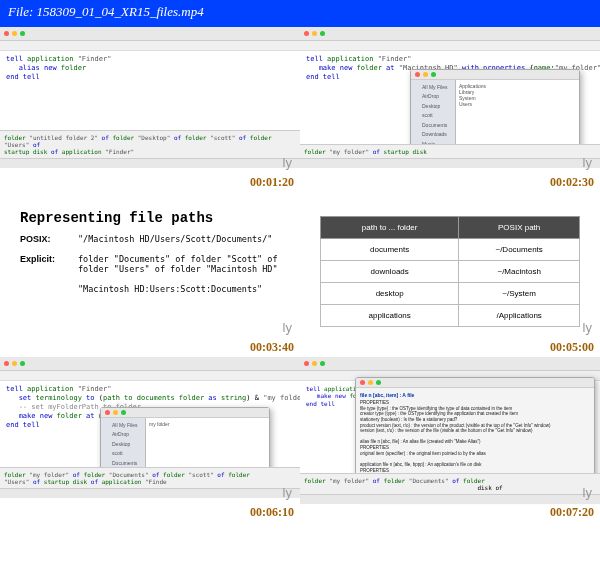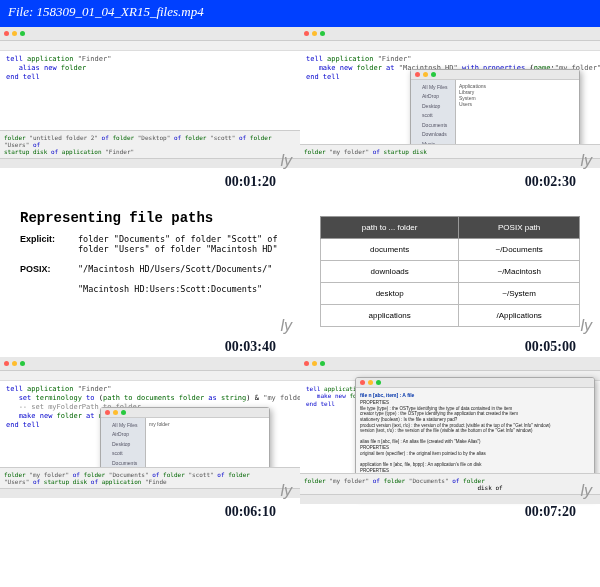--- a/index.html
+++ b/index.html
@@ -1,22 +1,22 @@
 <!DOCTYPE html>
 <html><head>
 <meta charset="utf-8">
 <style>
   * { margin: 0; padding: 0; box-sizing: border-box; }
   body { width: 600px; height: 587px; background: #fff; font-family: Verdana, Arial, sans-serif; font-size: 10px; position: relative; overflow: hidden; }
   .header { background: #0040ff; color: #fff; padding: 4px 8px 6px 8px; font-family: 'Comic Sans MS', cursive; font-size: 13px; line-height: 1.2; font-style: italic; }
   .header div { margin-bottom: 1px; }
   .grid { display: grid; grid-template-columns: 300px 300px; grid-template-rows: 165px 165px 165px; }
   .thumb { position: relative; background: #fff; border: 0; overflow: hidden; }
-  .ts { position: absolute; right: 24px; bottom: 2px; font-family: 'Comic Sans MS', cursive; font-size: 14px; font-weight: bold; color: #0f172a; text-shadow: -1px -1px 0 #fff, 1px -1px 0 #fff, -1px 1px 0 #fff, 1px 1px 0 #fff; }
-  .wm { position: absolute; right: 8px; bottom: 22px; font-size: 16px; color: #999; font-style: italic; }
+  .ts { position: absolute; right: 6px; bottom: 2px; font-family: 'Comic Sans MS', cursive; font-size: 12px; font-weight: bold; color: #a16207; text-shadow: -1px -1px 0 #fff, 1px -1px 0 #fff, -1px 1px 0 #fff, 1px 1px 0 #fff; }
+  .wm { position: absolute; right: 8px; bottom: 22px; font-size: 13px; color: #999; }
   
   .editor-top { background: #e8e8e8; height: 14px; border-bottom: 1px solid #ccc; display: flex; align-items: center; padding-left: 4px; gap: 3px; }
   .dot { width: 5px; height: 5px; border-radius: 50%; display: inline-block; }
   .dot.r { background: #ff5f56; } .dot.y { background: #ffbd2e; } .dot.g { background: #27c93f; }
   .menubar { background: #f0f0f0; height: 10px; border-bottom: 1px solid #ddd; font-size: 6px; color: #555; padding: 1px 4px; }
   .code { font-family: Menlo, monospace; font-size: 7px; padding: 4px 6px; line-height: 1.3; white-space: pre; overflow: hidden; }
   .kw { color: #0000cc; font-weight: normal; }
   .str { color: #555; }
   .var { color: #006600; }
   .bottom-bar { position: absolute; bottom: 34px; left: 0; right: 0; background: #f0f0f0; border-top: 1px solid #ccc; font-size: 6px; padding: 3px 4px; font-family: Menlo, monospace; }
@@ -101,27 +101,27 @@
     <div class="bottom-bar"><span class="var">folder</span> <span class="str">"my folder"</span> <span class="kw">of</span> <span class="var">startup disk</span></div>
     <div class="footer-bar"></div>
     <span class="wm">ly</span>
     <span class="ts">00:02:30</span>
   </div>
 
   <div class="thumb">
     <div class="slide">
       <h2>Representing file paths</h2>
       <div class="slide-row">
+          <span class="slide-lab">POSIX:</span>
+          <span class="slide-val">"/Macintosh HD/Users/Scott/Documents/"</span>
+        </div>
+      <div class="slide-row">
           <span class="slide-lab">Explicit:</span>
           <span class="slide-val" style="white-space:pre-line">folder "Documents" of folder "Scott" of
 folder "Users" of folder "Macintosh HD"</span>
-        </div>
-      <div class="slide-row">
-          <span class="slide-lab">POSIX:</span>
-          <span class="slide-val">"/Macintosh HD/Users/Scott/Documents/"</span>
         </div>
       <div class="slide-row">
           <span class="slide-lab"></span>
           <span class="slide-val">"Macintosh HD:Users:Scott:Documents"</span>
         </div>
     </div>
     <span class="wm">ly</span>
     <span class="ts">00:03:40</span>
   </div>
 

